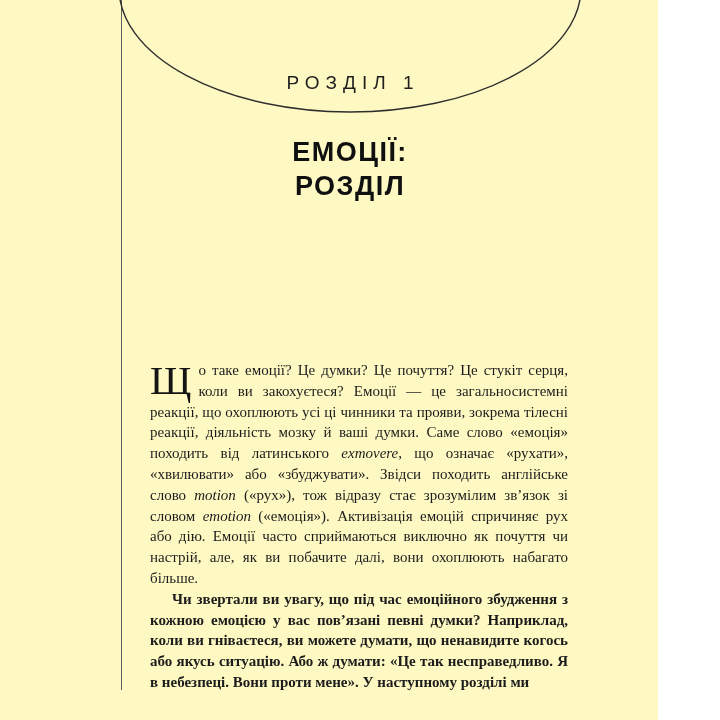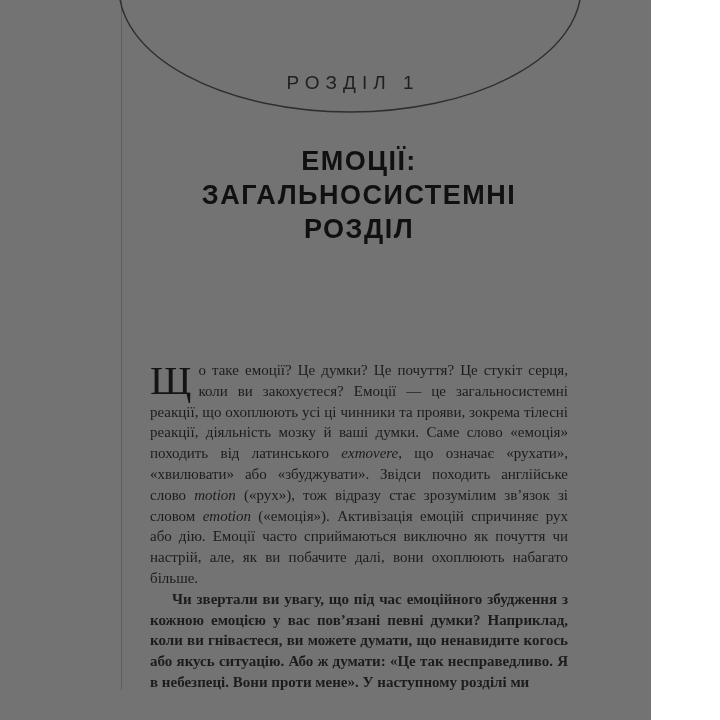--- a/index.html
+++ b/index.html
@@ -1,28 +1,28 @@
 <!DOCTYPE html>
 <html><head>
 <meta charset="utf-8">
 <style>
   html,body{margin:0;padding:0;background:#ffffff;}
   .page{
-    position:relative;width:651px;height:720px;background:#737373;overflow:hidden;
-    font-family:"Liberation Serif", serif;color:#1c1c1c;
+    position:relative;width:651px;height:720px;background:#fef9c3;overflow:hidden;
+    font-family:"Liberation Serif", serif;color:#1c1c1c;padding-left:7px;
   }
   .rule-left{position:absolute;left:121px;top:0;width:1px;height:690px;background:#5f5f5f;}
   .ornament{position:absolute;left:0;top:0;display:block;}
   .chapter-label{
     position:absolute;top:72px;left:0;width:700px;text-align:center;
     font-family:"Liberation Sans", sans-serif;font-size:19px;font-weight:400;
     letter-spacing:6px;text-indent:6px;color:#1f1f1f;
   }
   .title{
-    position:absolute;top:135px;left:0;width:700px;margin:9px;text-align:center;
+    position:absolute;top:135px;left:0;width:700px;margin:0;text-align:center;
     font-family:"Liberation Sans", sans-serif;font-weight:700;font-size:27px;
     line-height:34px;letter-spacing:1.5px;color:#101010;
   }
   .title span{display:block;}
   .body-text{
     position:absolute;left:150px;top:360px;width:418px;
     text-align:justify;font-size:15px;line-height:20.8px;color:#1c1c1c;
   }
   .body-text p{margin:0;padding:0;}
   .dropcap{
@@ -39,21 +39,20 @@
   <div class="rule-left"></div>
 
   <svg class="ornament" width="720" height="130" viewBox="0 0 720 130" aria-hidden="true">
     <ellipse cx="350" cy="-12" rx="231" ry="124" fill="none" stroke="#2e2e2e" stroke-width="1.4"></ellipse>
   </svg>
 
   <div class="chapter-label">РОЗДІЛ 1</div>
 
   <h1 class="title">
     <span>ЕМОЦІЇ:</span>
-    <span>ЗАГАЛЬНОСИСТЕМНІ</span>
     <span>РОЗДІЛ</span>
   </h1>
 
   <div class="body-text">
     <p>
       <span class="dropcap">Щ</span><span><span>о таке емоції? Це думки? Це почуття? Це стукіт серця, коли ви закохуєтеся? Емоції — це загальносистемні реакції, що охоплюють усі ці чинники та прояви, зокрема тілесні реакції, діяльність мозку й ваші думки. Саме слово «емоція» походить від латинського </span><em>exmovere</em><span>, що означає «рухати», «хвилювати» або «збуджувати». Звідси походить англійське слово </span><em>motion</em><span> («рух»), тож відразу стає зрозумілим зв’язок зі словом </span><em>emotion</em><span> («емоція»). Активізація емоцій спричиняє рух або дію. Емоції часто сприймаються виключно як почуття чи настрій, але, як ви побачите далі, вони охоплюють набагато більше.</span></span>
     </p>
     <p class="para-2">Чи звертали ви увагу, що під час емоційного збудження з кожною емоцією у вас пов’язані певні думки? Наприклад, коли ви гніваєтеся, ви можете думати, що ненавидите когось або якусь ситуацію. Або ж думати: «Це так несправедливо. Я в небезпеці. Вони проти мене». У наступному розділі ми</p>
   </div>
 

